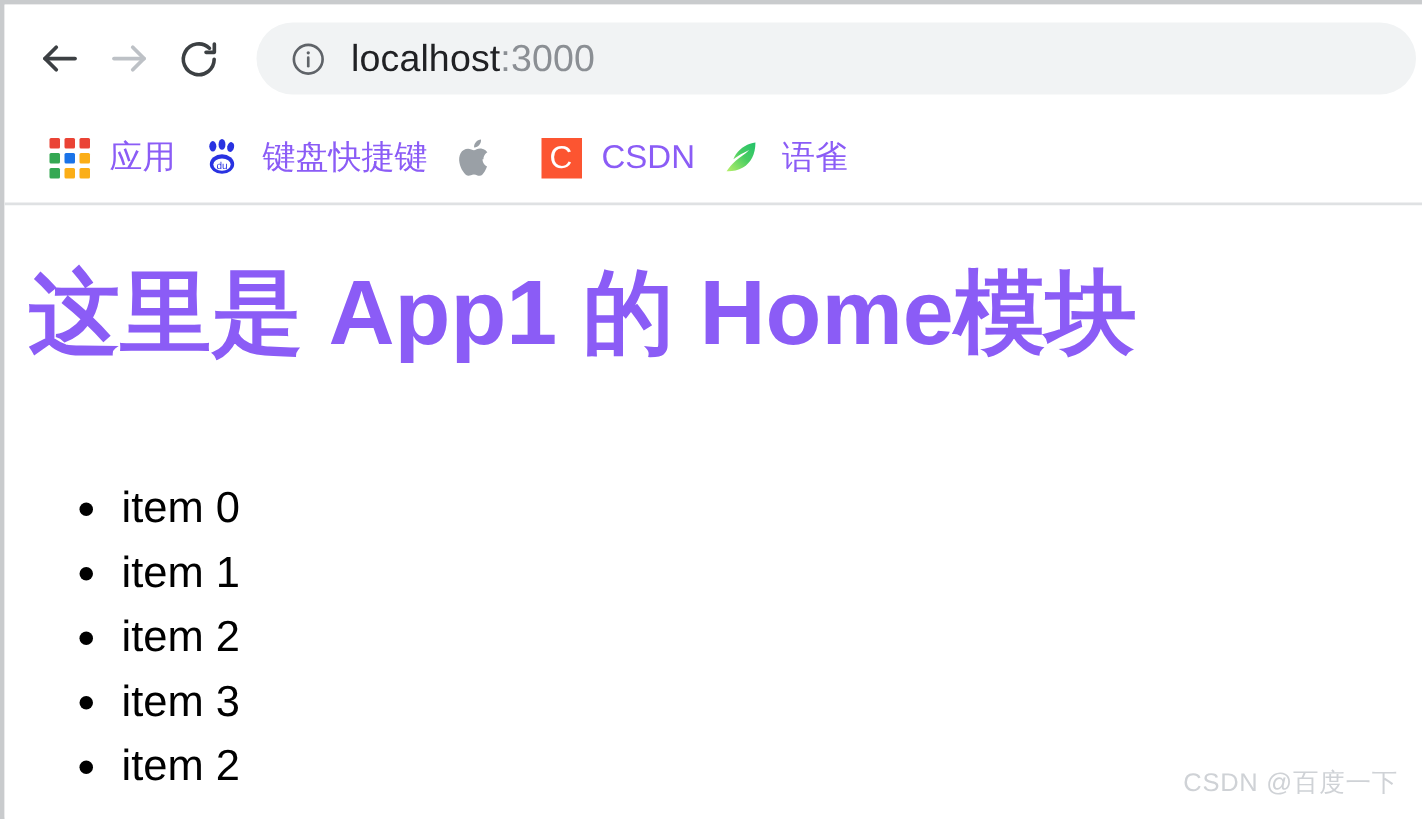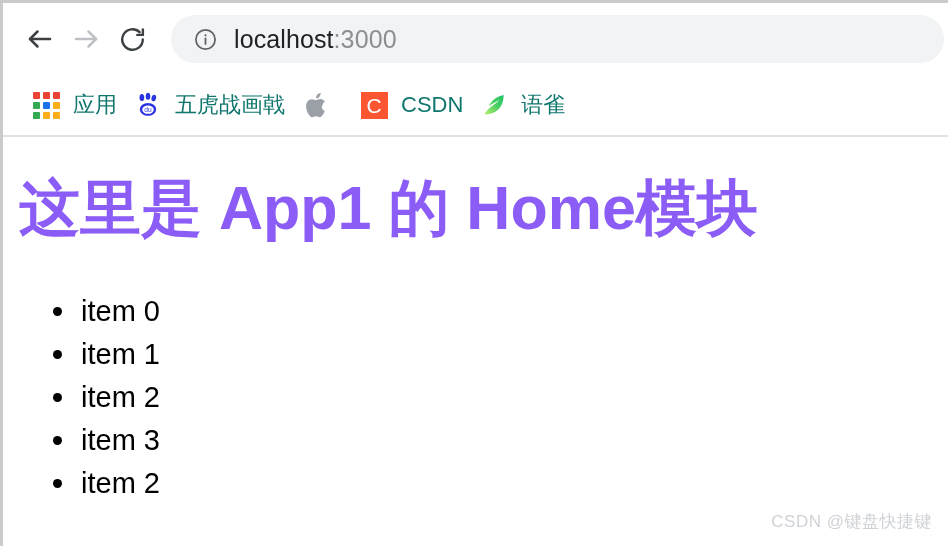--- a/index.html
+++ b/index.html
@@ -104,21 +104,21 @@
     width: 30px;
     height: 30px;
     display: flex;
     align-items: center;
     justify-content: center;
     flex: 0 0 auto;
     margin-right: 12px;
   }
   .bookmark-label {
     font-size: 22px;
-    color: #0f766e;
+    color: #8b5cf6;
     white-space: nowrap;
   }
 
   
   .apps-grid {
     display: grid;
     grid-template-columns: repeat(3, 7px);
     grid-template-rows: repeat(3, 7px);
     gap: 3px;
   }
@@ -148,21 +148,21 @@
   .page-heading {
     font-size: 61px;
     font-weight: bold;
     color: #8b5cf6;
     margin: 38px 0 0 0;
     letter-spacing: 0px;
     line-height: 1.1;
     white-space: nowrap;
   }
   .page-list {
-    margin: 48px 0 0 0;
+    margin: 76px 0 0 0;
     padding-left: 62px;
     list-style: none;
   }
   .page-list li {
     font-size: 29px;
     color: #000000;
     line-height: 1.48;
     position: relative;
   }
   .page-list li::before {
@@ -259,21 +259,21 @@
         <span class="bookmark-icon">
           <svg width="28" height="28" viewBox="0 0 32 32">
             <ellipse cx="9" cy="7.5" rx="2.7" ry="4" fill="#2932e1"></ellipse>
             <ellipse cx="16" cy="6" rx="2.6" ry="4.1" fill="#2932e1"></ellipse>
             <ellipse cx="22.6" cy="8" rx="2.6" ry="3.8" fill="#2932e1" transform="rotate(13 22.6 8)"></ellipse>
             <ellipse cx="16" cy="21" rx="9.3" ry="7.4" fill="#2932e1"></ellipse>
             <ellipse cx="16" cy="21.4" rx="6.6" ry="4.7" fill="#ffffff"></ellipse>
             <text x="16" y="24.4" font-size="7.6" fill="#2932e1" font-family="Liberation Sans, sans-serif" text-anchor="middle">du</text>
           </svg>
         </span>
-        <span class="bookmark-label">五虎战画戟</span>
+        <span class="bookmark-label">键盘快捷键</span>
       </div>
 
       <div class="bookmark">
         <span class="bookmark-icon">
           <svg width="25" height="29" viewBox="0 0 24 28" fill="#9aa0a6">
             <path d="M17.6 14.7c0-3 2.4-4.4 2.5-4.5-1.4-2-3.5-2.3-4.2-2.4-1.8-.2-3.5 1.1-4.4 1.1
                      -.9 0-2.3-1-3.8-1-2 0-3.8 1.1-4.8 2.9-2 3.5-.5 8.7 1.5 11.6.9 1.4 2 3 3.5 2.9
                      1.4-.1 1.9-.9 3.6-.9 1.7 0 2.1.9 3.6.9 1.5 0 2.4-1.4 3.3-2.8 1-1.6 1.5-3.2 1.5-3.3
                      -.1 0-2.9-1.1-2.9-4.5z"></path>
             <path d="M14.9 5.5c.8-.9 1.3-2.2 1.1-3.5-1.1 0-2.5.7-3.3 1.7-.7.8-1.3 2.1-1.1 3.4
@@ -315,15 +315,15 @@
     <h1 class="page-heading">这里是 App1 的 Home模块</h1>
 
     <ul class="page-list">
       <li>item 0</li>
       <li>item 1</li>
       <li>item 2</li>
       <li>item 3</li>
       <li>item 2</li>
     </ul>
 
-    <div class="watermark">CSDN @键盘快捷键</div>
+    <div class="watermark">CSDN @百度一下</div>
   </div>
 </div>
 
 </body></html>

